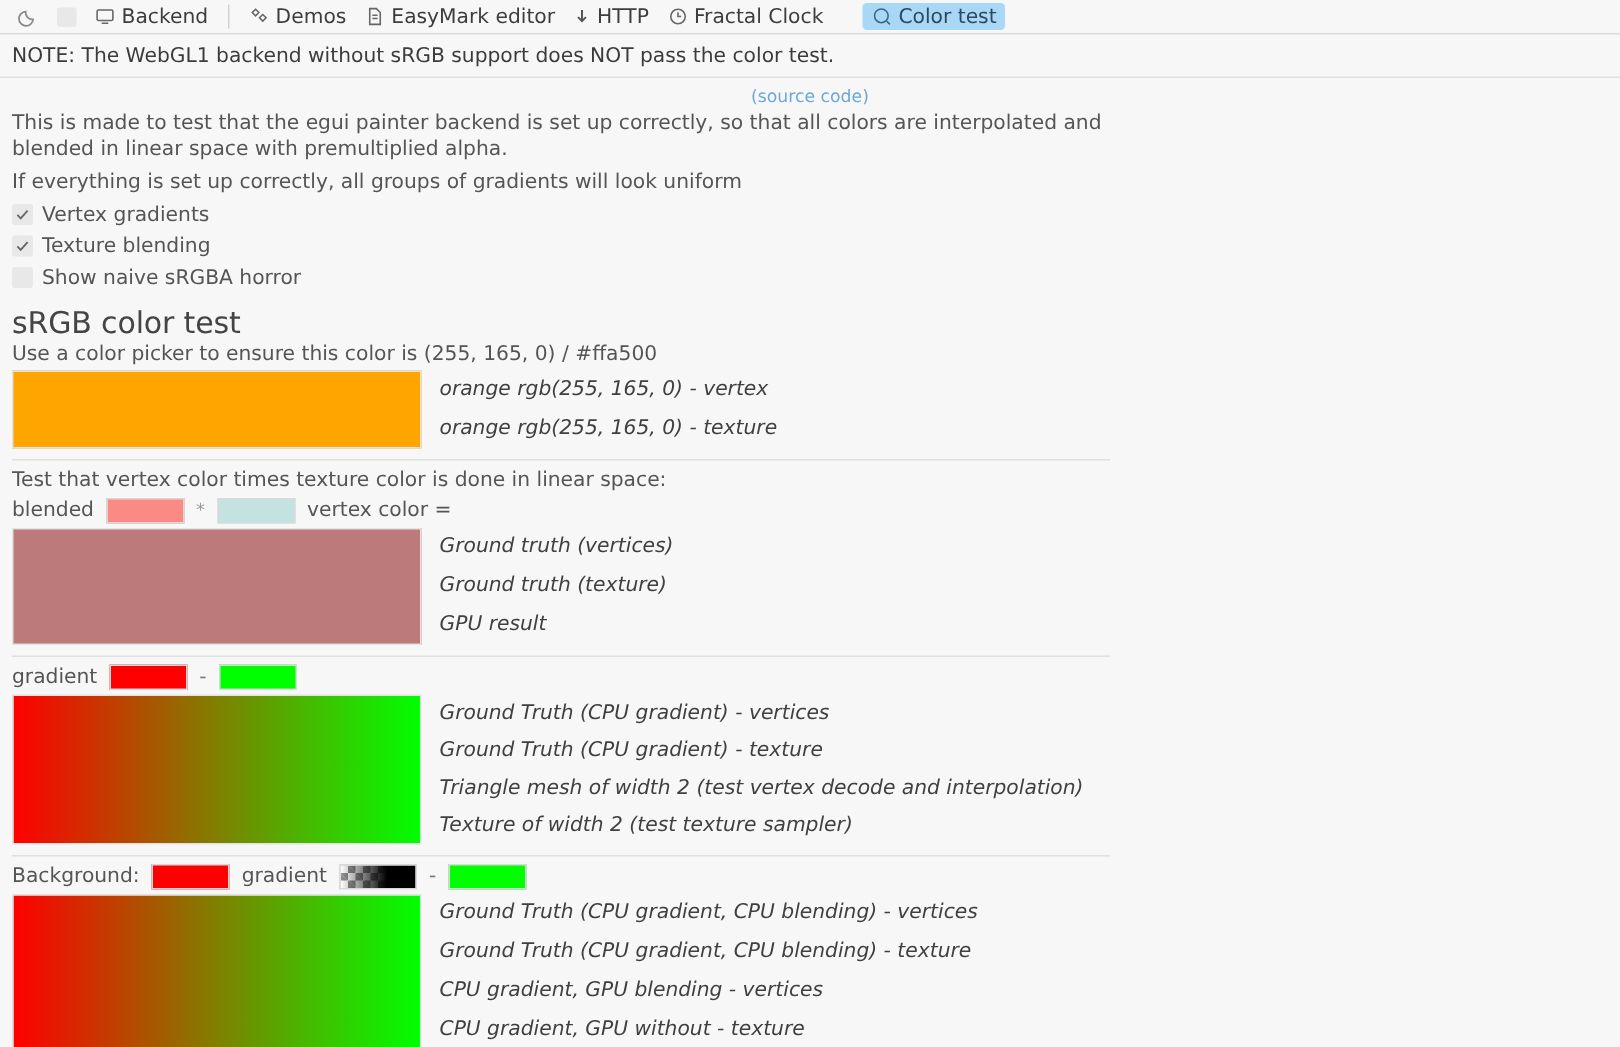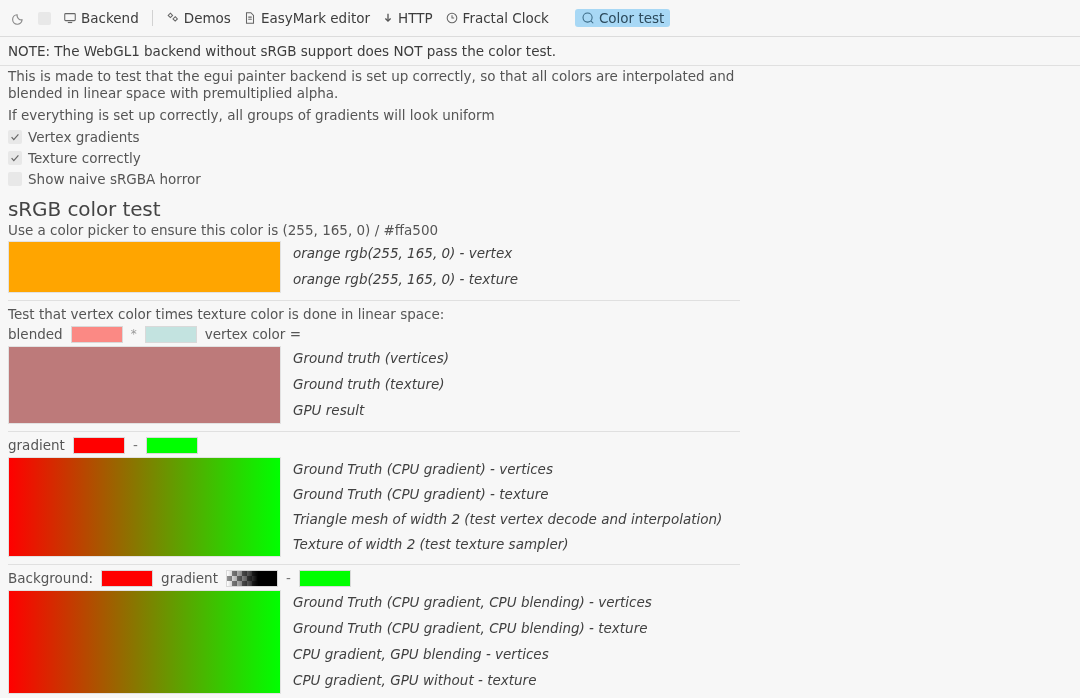--- a/index.html
+++ b/index.html
@@ -9,21 +9,21 @@
     width: 1080px; height: 698px;
     overflow: hidden;
     background: #f7f7f7;
     font-family: "DejaVu Sans", "Liberation Sans", sans-serif;
     font-size: 13.5px;
     color: #3c3c3c;
   }
 
   
   .topbar {
-    height: 37px;
+    height: 23px;
     background: #f7f7f7;
     display: flex;
     align-items: center;
     padding: 0 6px;
     gap: 0px;
     border-bottom: 1px solid #dcdcdc;
   }
   .tb-item {
     display: flex; align-items: center; gap: 4px;
     padding: 1px 6px;
@@ -248,40 +248,43 @@
       </svg>
     </span>
     <span>Color test</span>
   </div>
 </div>
 
 <div class="note">NOTE: The WebGL1 backend without sRGB support does NOT pass the color test.</div>
 
 <div class="body">
 
+  <div class="srcline">
+    <span class="srclink">(source code)</span>
+  </div>
 
   <div class="para">This is made to test that the egui painter backend is set up correctly, so that all colors are interpolated and blended in linear space with premultiplied alpha.</div>
   <div class="para para2">If everything is set up correctly, all groups of gradients will look uniform</div>
 
   <div class="checkrow">
     <span class="cbox">
       <svg width="10" height="10" viewBox="0 0 10 10" fill="none" stroke="#666" stroke-width="1.2">
         <path d="M1.6 5.2 3.8 7.6 8.4 2.4"></path>
       </svg>
     </span>
     <span>Vertex gradients</span>
   </div>
 
   <div class="checkrow">
     <span class="cbox">
       <svg width="10" height="10" viewBox="0 0 10 10" fill="none" stroke="#666" stroke-width="1.2">
         <path d="M1.6 5.2 3.8 7.6 8.4 2.4"></path>
       </svg>
     </span>
-    <span>Texture correctly</span>
+    <span>Texture blending</span>
   </div>
 
   <div class="checkrow">
     <span class="cbox"></span>
     <span>Show naive sRGBA horror</span>
   </div>
 
   <h2 class="heading">sRGB color test</h2>
   <div class="subtle">Use a color picker to ensure this color is (255, 165, 0) / #ffa500</div>
 

